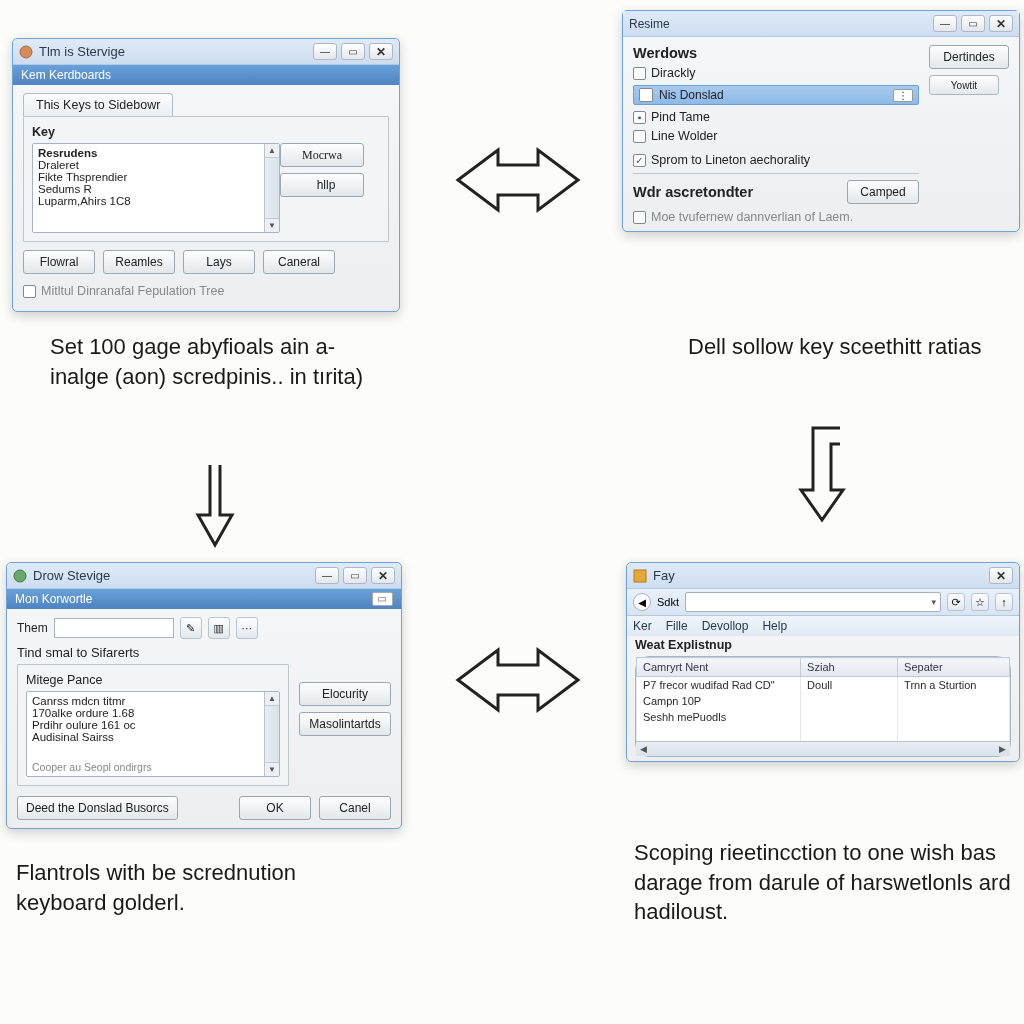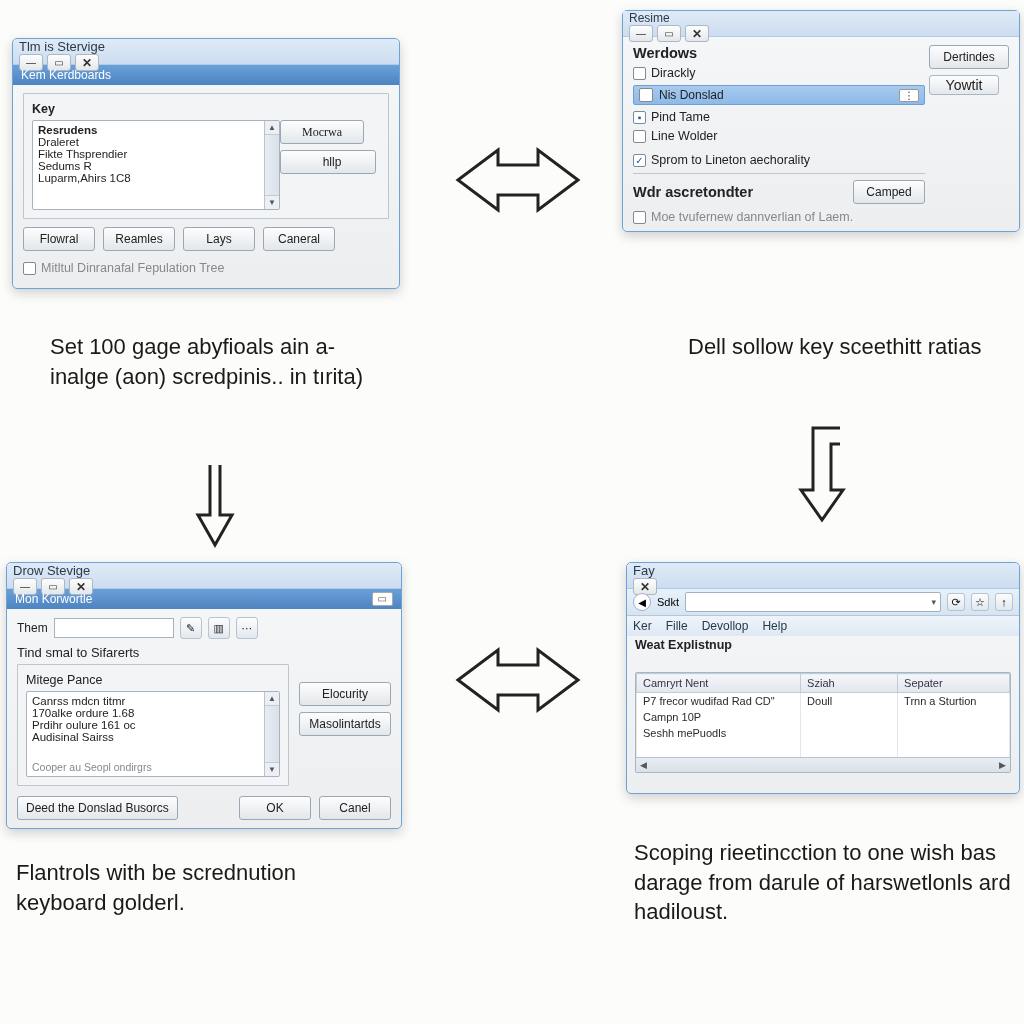--- a/index.html
+++ b/index.html
@@ -1,18 +1,18 @@
 <!DOCTYPE html>
 <html><head>
 <meta charset="utf-8">
 <style>
 * { box-sizing: border-box; margin: 0; padding: 0; }
 body { width: 1024px; height: 1024px; background: #fcfcfa; font-family: "Segoe UI", Tahoma, Arial, sans-serif; position: relative; overflow: hidden; }
 .dlg { position: absolute; background: linear-gradient(#f6f7f8,#eceef0); border: 1px solid #6da3d8; border-radius: 5px; box-shadow: 0 4px 12px rgba(0,0,0,0.18); }
-.titlebar { height: 26px; background: linear-gradient(#dfeaf6,#cdddf0); border-radius: 5px 5px 0 0; display: flex; padding: 0 6px; border-bottom: 1px solid #aecae6; flex-direction: column; }
+.titlebar { height: 26px; background: linear-gradient(#dfeaf6,#cdddf0); border-radius: 5px 5px 0 0; display: flex; align-items: center; padding: 0 6px; border-bottom: 1px solid #aecae6; }
 .titlebar .ticon { width: 14px; height: 14px; margin-right: 6px; }
 .titlebar .ttext { font-size: 13px; color: #2a3a4a; flex: 1; }
 .winctrls { display: flex; gap: 4px; }
 .wbtn { width: 24px; height: 17px; background: linear-gradient(#fefefe,#e4e7ea); border: 1px solid #a9b7c6; border-radius: 3px; display: flex; align-items: center; justify-content: center; font-size: 10px; color: #333; cursor: pointer; }
 .wbtn.close { font-size: 12px; font-weight: bold; }
 .subhdr { background: linear-gradient(#6aa1da,#4d84c1); color: #fff; font-size: 12px; padding: 3px 8px; }
 .body { padding: 8px 10px; font-size: 12px; color: #222; }
 .tab { display: inline-block; background: linear-gradient(#fcfcfd,#e9eef2); border: 1px solid #b3bdc6; border-bottom: none; border-radius: 4px 4px 0 0; padding: 4px 12px; font-size: 12.5px; }
 .fieldset { border: 1px solid #bcc6d0; border-radius: 1px; padding: 8px; margin: 6px 0; background: #f2f4f6; }
 .legend { font-weight: bold; font-size: 12.5px; margin-bottom: 4px; }
@@ -30,65 +30,66 @@
 .faded { color: #888; }
 .bold { font-weight: bold; font-size: 14.5px; }
 .divider { border-top: 1px solid #bec7d0; margin: 6px 0; }
 .menubar { background: linear-gradient(#eef4fb,#dfe9f3); padding: 3px 6px; font-size: 12px; color: #26394e; display: flex; gap: 14px; }
 .toolbar2 { background: linear-gradient(#e8f1fa,#d6e4f2); padding: 3px 6px; display: flex; align-items: center; gap: 6px; border-bottom: 1px solid #b6c7d9; }
 .combo { flex: 1; height: 20px; background: #fff; border: 1px solid #a3b1c0; border-radius: 2px; display: flex; align-items: center; padding: 0 4px; }
 .combo .dd { margin-left: auto; font-size: 9px; color: #555; }
 .tbl { width: 100%; border-collapse: collapse; background: #fff; font-size: 11px; }
 .tbl th { background: linear-gradient(#f4f7fa,#e1e7ee); border: 1px solid #c2ccd7; text-align: left; padding: 3px 6px; font-weight: normal; color: #334; }
 .tbl td { border-left: 1px solid #e3e7eb; border-right: 1px solid #e3e7eb; padding: 2px 6px; color: #2a2a2a; }
-.tblwrap { border: 1px solid #a7b5c4; border-radius: 2px; margin: 20px 2px; }
+.tblwrap { border: 1px solid #a7b5c4; border-radius: 14px; margin: 4px 2px; }
 .hscroll { height: 15px; background: linear-gradient(#e7edf3,#dae1e9); border-top: 1px solid #b8c3cd; display: flex; }
 .hscroll .ar { width: 15px; display: flex; align-items: center; justify-content: center; font-size: 9px; color: #555; }
 .hscroll .tr { flex: 1; }
 .texting { width: 120px; height: 20px; background: #fff; border: 1px solid #a7b3c0; }
 .tbicon { width: 22px; height: 22px; background: linear-gradient(#fdfdfe,#e2e8ee); border: 1px solid #b7c3cf; border-radius: 3px; display: inline-flex; align-items: center; justify-content: center; font-size: 11px; }
 svg.draw { position: absolute; overflow: visible; }
-.resright .sub-btn { width: 70px; height: 20px; background: linear-gradient(#fdfdfe,#e4e8eb); border: 1px solid #aab6c2; border-radius: 3px; font-size: 14px; display: flex; align-items: center; justify-content: center; margin-top: 6px; }
+.resright .sub-btn { width: 70px; height: 20px; background: linear-gradient(#fdfdfe,#e4e8eb); border: 1px solid #aab6c2; border-radius: 3px; font-size: 10px; display: flex; align-items: center; justify-content: center; margin-top: 6px; }
 </style>
 </head>
 <body>
 
 <div class="dlg" style="left:12px; top:38px; width:388px;">
   <div class="titlebar">
     <svg class="ticon">
         <circle cx="7" cy="7" r="6" fill="#d88a5a" stroke="#a86a3a"></circle>
       </svg>
     <span class="ttext">Tlm is Stervige</span>
     <div class="winctrls">
       <div class="wbtn">—</div>
       <div class="wbtn">▭</div>
       <div class="wbtn close">✕</div>
     </div>
   </div>
   <div class="subhdr">Kem Kerdboards</div>
   <div class="body">
+    <div><span class="tab">This Keys to Sidebowr</span></div>
     <div class="fieldset" style="margin-top:0; border-top-left-radius:0;">
       <div class="legend">Key</div>
       <div style="display:flex; ">
         <div>
           <div class="listbox">
             <div style="font-weight:bold;">Resrudens</div>
             <div>Draleret</div>
             <div>Fikte Thsprendier</div>
             <div>Sedums R</div>
             <div>Luparm,Ahirs 1C8</div>
             <div class="scroll">
                 <div class="up">▲</div>
                 <div class="dn">▼</div>
               </div>
           </div>
         </div>
         <div style="display:flex; flex-direction:column; gap:6px;">
           <div class="btn" style="width:84px;font-family:Liberation Serif, serif;">Mocrwa</div>
-          <div class="btn" style="width:96px;padding-left:16px;">hllp</div>
+          <div class="btn" style="width:84px;padding-left:16px;">hllp</div>
         </div>
       </div>
     </div>
     <div class="brow">
       <div class="btn">Flowral</div>
       <div class="btn">Reamles</div>
       <div class="btn">Lays</div>
       <div class="btn">Caneral</div>
     </div>
     <div class="chk faded" style="margin-top:10px;">
@@ -110,21 +111,21 @@
 
 <div class="dlg" style="left:622px; top:10px; width:398px;">
   <div class="titlebar" style="border-radius:0;">
     <span class="ttext" style="font-size:12px;">Resime</span>
     <div class="winctrls">
       <div class="wbtn">—</div>
       <div class="wbtn">▭</div>
       <div class="wbtn close">✕</div>
     </div>
   </div>
-  <div class="body" style="display:flex; gap:4px; padding-bottom:2px;">
+  <div class="body" style="display:flex; gap:10px; padding-bottom:2px;">
     <div style="flex:1;">
       <div class="bold">Werdows</div>
       <div class="chk">
           <span class="box"></span>
           <span>Dirackly</span>
         </div>
       <div class="sel-row">
         <span class="ic"></span>
         <span>Nis Donslad</span>
         <span style="margin-left:auto; font-size:10px; background:#fff; border:1px solid #999; border-radius:2px; padding:0 4px;">⋮</span>

